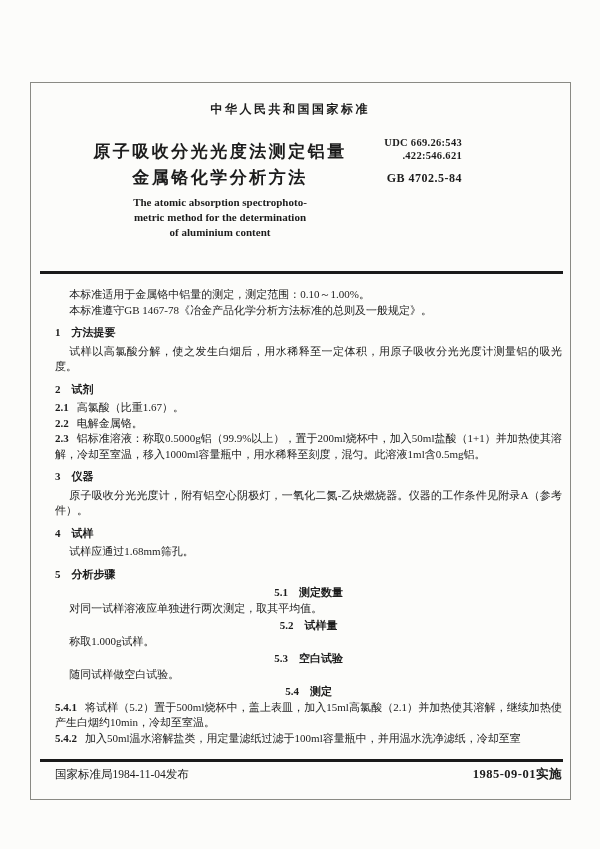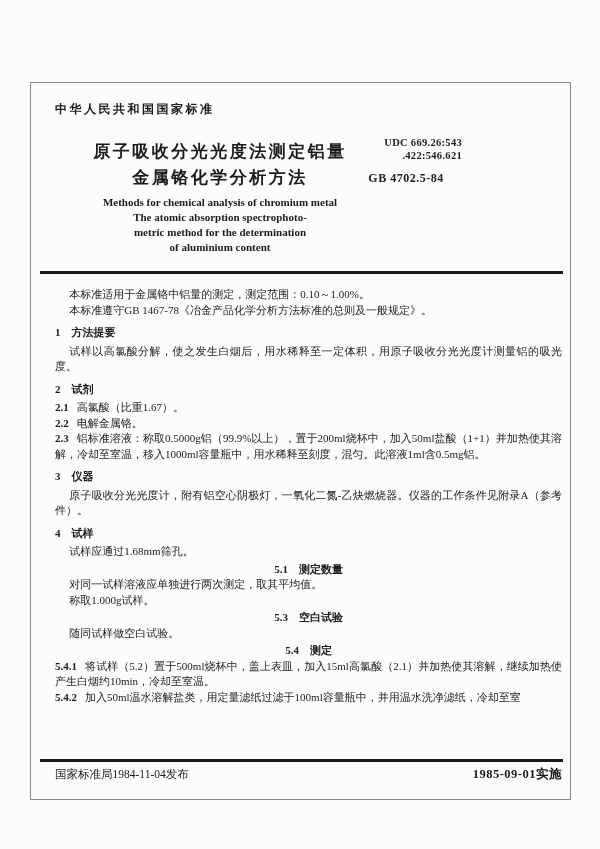--- a/index.html
+++ b/index.html
@@ -15,22 +15,22 @@
     margin: 0 auto;
   }
   .frame {
     position: absolute;
     left: 30px; top: 82px;
     width: 541px; height: 718px;
     border: 1px solid #8a8a84;
   }
   .std-header {
     position: absolute;
-    top: 101px; left: 55px; width: 330px;
-    text-align: left;
+    top: 101px; left: 40px; width: 330px;
+    text-align: right;
     font-size: 12px;
     letter-spacing: 2.5px;
     font-weight: bold;
   }
   .title-cn {
     position: absolute;
     top: 139px; left: 45px; width: 350px;
     text-align: center;
     font-weight: bold;
     font-size: 17px;
@@ -42,21 +42,21 @@
     top: 137px; left: 350px; width: 112px;
     text-align: right;
     font-size: 10.5px;
     font-weight: bold;
     line-height: 12.5px;
     letter-spacing: 0.3px;
   }
   .std-no {
     position: absolute;
     top: 171px; left: 350px; width: 112px;
-    text-align: center;
+    text-align: right;
     font-size: 12px;
     font-weight: bold;
     letter-spacing: 0.5px;
   }
   .title-en {
     position: absolute;
     top: 195px; left: 45px; width: 350px;
     text-align: center;
     font-size: 11px;
     font-weight: bold;
@@ -122,21 +122,20 @@
   </div>
 
   <div class="udc">
     <div>UDC 669.26:543</div>
     <div>.422:546.621</div>
   </div>
 
   <div class="std-no">GB 4702.5-84</div>
 
   <div class="title-en">
-    <div>Methods for chemical analysis of chromium metal</div>
     <div>The atomic absorption spectrophoto-</div>
     <div>metric method for the determination</div>
     <div>of aluminium content</div>
   </div>
 
   <div class="rule rule-top"></div>
 
   <div class="doc-body">
     <p class="ind">本标准适用于金属铬中铝量的测定，测定范围：0.10～1.00%。</p>
     <p class="ind">本标准遵守GB 1467-78《冶金产品化学分析方法标准的总则及一般规定》。</p>
@@ -148,22 +147,24 @@
     <p><span class="num">2.1</span><span>高氯酸（比重1.67）。</span></p>
     <p><span class="num">2.2</span><span>电解金属铬。</span></p>
     <p><span class="num">2.3</span><span>铝标准溶液：称取0.5000g铝（99.9%以上），置于200ml烧杯中，加入50ml盐酸（1+1）并加热使其溶解，冷却至室温，移入1000ml容量瓶中，用水稀释至刻度，混匀。此溶液1ml含0.5mg铝。</span></p>
 
     <p class="h">3　仪器</p>
     <p class="ind">原子吸收分光光度计，附有铝空心阴极灯，一氧化二氮-乙炔燃烧器。仪器的工作条件见附录A（参考件）。</p>
 
     <p class="h">4　试样</p>
     <p class="ind">试样应通过1.68mm筛孔。</p>
 
+    <p class="h">5　分析步骤</p>
     <p class="sub-h">5.1　测定数量</p>
     <p class="ind">对同一试样溶液应单独进行两次测定，取其平均值。</p>
+    <p class="sub-h">5.2　试样量</p>
     <p class="ind">称取1.000g试样。</p>
     <p class="sub-h">5.3　空白试验</p>
     <p class="ind">随同试样做空白试验。</p>
     <p class="sub-h">5.4　测定</p>
     <p><span class="num">5.4.1</span><span>将试样（5.2）置于500ml烧杯中，盖上表皿，加入15ml高氯酸（2.1）并加热使其溶解，继续加热使产生白烟约10min，冷却至室温。</span></p>
     <p><span class="num">5.4.2</span><span>加入50ml温水溶解盐类，用定量滤纸过滤于100ml容量瓶中，并用温水洗净滤纸，冷却至室</span></p>
   </div>
 
   <div class="rule rule-bottom"></div>
 

